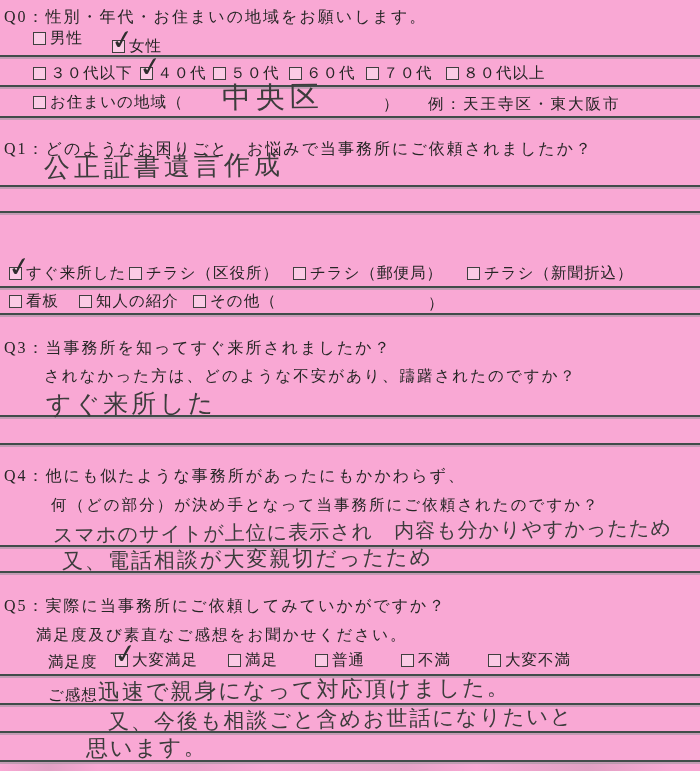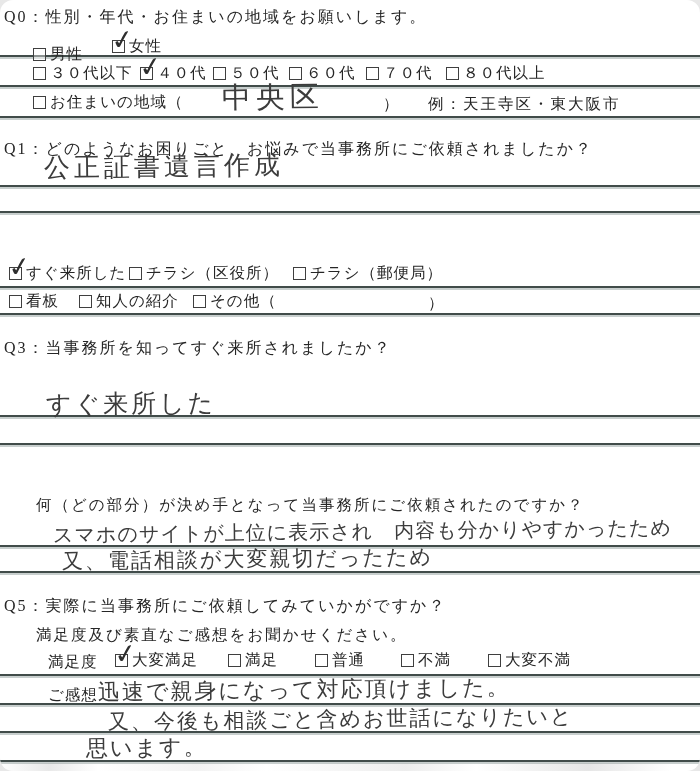--- a/index.html
+++ b/index.html
@@ -1,19 +1,19 @@
 <!DOCTYPE html>
 <html><head>
 <meta charset="utf-8">
 <style>
   html,body{margin:0;padding:0;background:#e8e8e8;}
   .sheet{
     position:relative;width:700px;height:771px;margin:0 auto;
-    background:#ffffff;overflow:hidden;
-    font-family:"Liberation Serif","DejaVu Serif",serif;color:#262626;border-radius:13px;
+    background:#f9a8d4;overflow:hidden;
+    font-family:"Liberation Serif","DejaVu Serif",serif;color:#262626;
   }
   .abs{position:absolute;}
   .qtitle{font-size:16px;letter-spacing:2px;white-space:nowrap;}
   .subtitle{font-size:15.5px;letter-spacing:2px;white-space:nowrap;}
   .opt{position:absolute;display:flex;align-items:center;white-space:nowrap;height:20px;}
   .box{position:relative;display:inline-block;width:11px;height:11px;border:1.5px solid #3f3f3f;
        margin-right:4px;flex:0 0 auto;background:rgba(255,255,255,.4);}
   .mark{display:none;position:absolute;left:-2px;top:-15px;font-size:27px;line-height:1;
         color:#2e2e2e;transform:rotate(-8deg);
         font-family:"DejaVu Sans","Liberation Sans",sans-serif;}
@@ -45,21 +45,21 @@
   <div class="rule" style="top:443px"></div>
   <div class="rule" style="top:545px"></div>
   <div class="rule" style="top:571px"></div>
   <div class="rule" style="top:674px"></div>
   <div class="rule" style="top:703px"></div>
   <div class="rule" style="top:731px"></div>
   <div class="rule" style="top:760px"></div>
 
   <div class="abs qtitle" style="left:4px;top:7px">Q0：性別・年代・お住まいの地域をお願いします。</div>
 
-  <div class="opt" style="left:33px;top:44px">
+  <div class="opt" style="left:33px;top:28px">
     <span class="box"></span>
     <span class="olabel">男性</span>
   </div>
   <div class="opt checked" style="left:112px;top:36px">
     <span class="box">
         <span class="mark">✓</span>
       </span>
     <span class="olabel">女性</span>
   </div>
 
@@ -109,39 +109,45 @@
     <span class="olabel">すぐ来所した</span>
   </div>
   <div class="opt" style="left:129px;top:263px">
     <span class="box"></span>
     <span class="olabel">チラシ（区役所）</span>
   </div>
   <div class="opt" style="left:293px;top:263px">
     <span class="box"></span>
     <span class="olabel">チラシ（郵便局）</span>
   </div>
+  <div class="opt" style="left:467px;top:263px">
+    <span class="box"></span>
+    <span class="olabel">チラシ（新聞折込）</span>
+  </div>
 
   <div class="opt" style="left:9px;top:291px">
     <span class="box"></span>
     <span class="olabel">看板</span>
   </div>
   <div class="opt" style="left:79px;top:291px">
     <span class="box"></span>
     <span class="olabel">知人の紹介</span>
   </div>
   <div class="opt" style="left:193px;top:291px">
     <span class="box"></span>
     <span class="olabel">その他（</span>
   </div>
   <div class="abs ptext" style="left:428px;top:293px">）</div>
 
   <div class="abs qtitle" style="left:4px;top:338px">Q3：当事務所を知ってすぐ来所されましたか？</div>
+  <div class="abs subtitle" style="left:44px;top:366px">されなかった方は、どのような不安があり、躊躇されたのですか？</div>
   <div class="hand" style="left:46px;top:390px;font-size:25px;letter-spacing:3px">すぐ来所した</div>
 
-  <div class="abs subtitle" style="left:36px;top:495px">何（どの部分）が決め手となって当事務所にご依頼されたのですか？</div>
+  <div class="abs qtitle" style="left:4px;top:466px">Q4：他にも似たような事務所があったにもかかわらず、</div>
+  <div class="abs subtitle" style="left:51px;top:495px">何（どの部分）が決め手となって当事務所にご依頼されたのですか？</div>
   <div class="hand" style="left:53px;top:520px;font-size:20px;letter-spacing:1px">スマホのサイトが上位に表示され　内容も分かりやすかったため</div>
   <div class="hand" style="left:62px;top:548px;font-size:21px;letter-spacing:2px">又、電話相談が大変親切だったため</div>
 
   <div class="abs qtitle" style="left:4px;top:596px">Q5：実際に当事務所にご依頼してみていかがですか？</div>
   <div class="abs subtitle" style="left:36px;top:625px">満足度及び素直なご感想をお聞かせください。</div>
 
   <div class="abs ptext" style="left:48px;top:652px">満足度</div>
   <div class="opt checked" style="left:115px;top:650px">
     <span class="box">
         <span class="mark">✓</span>

